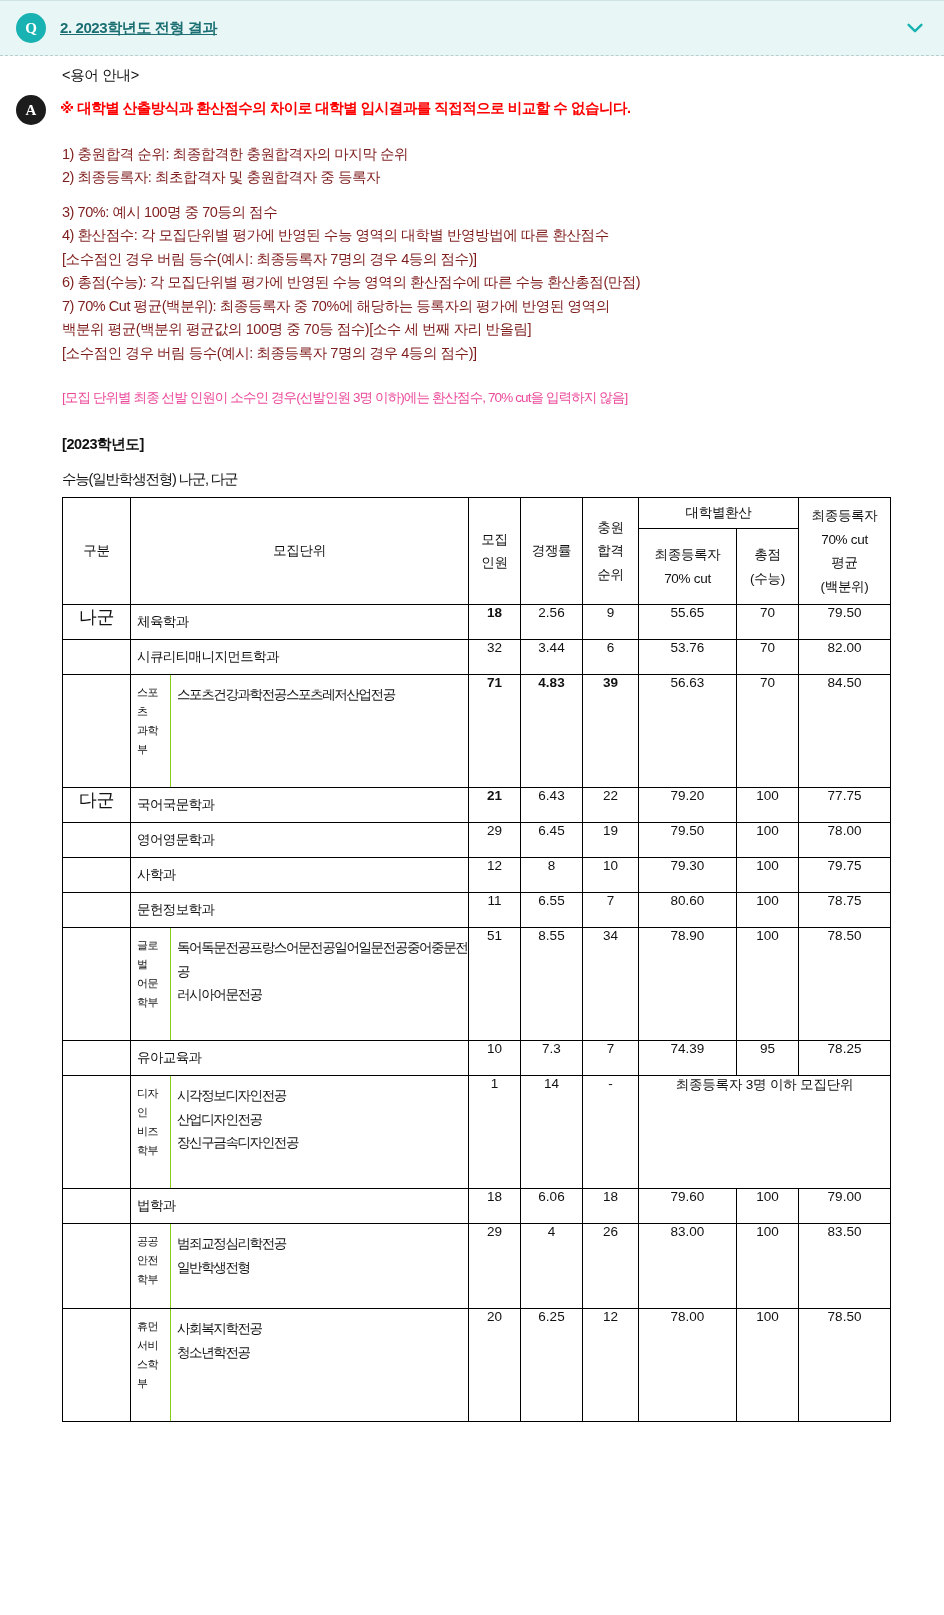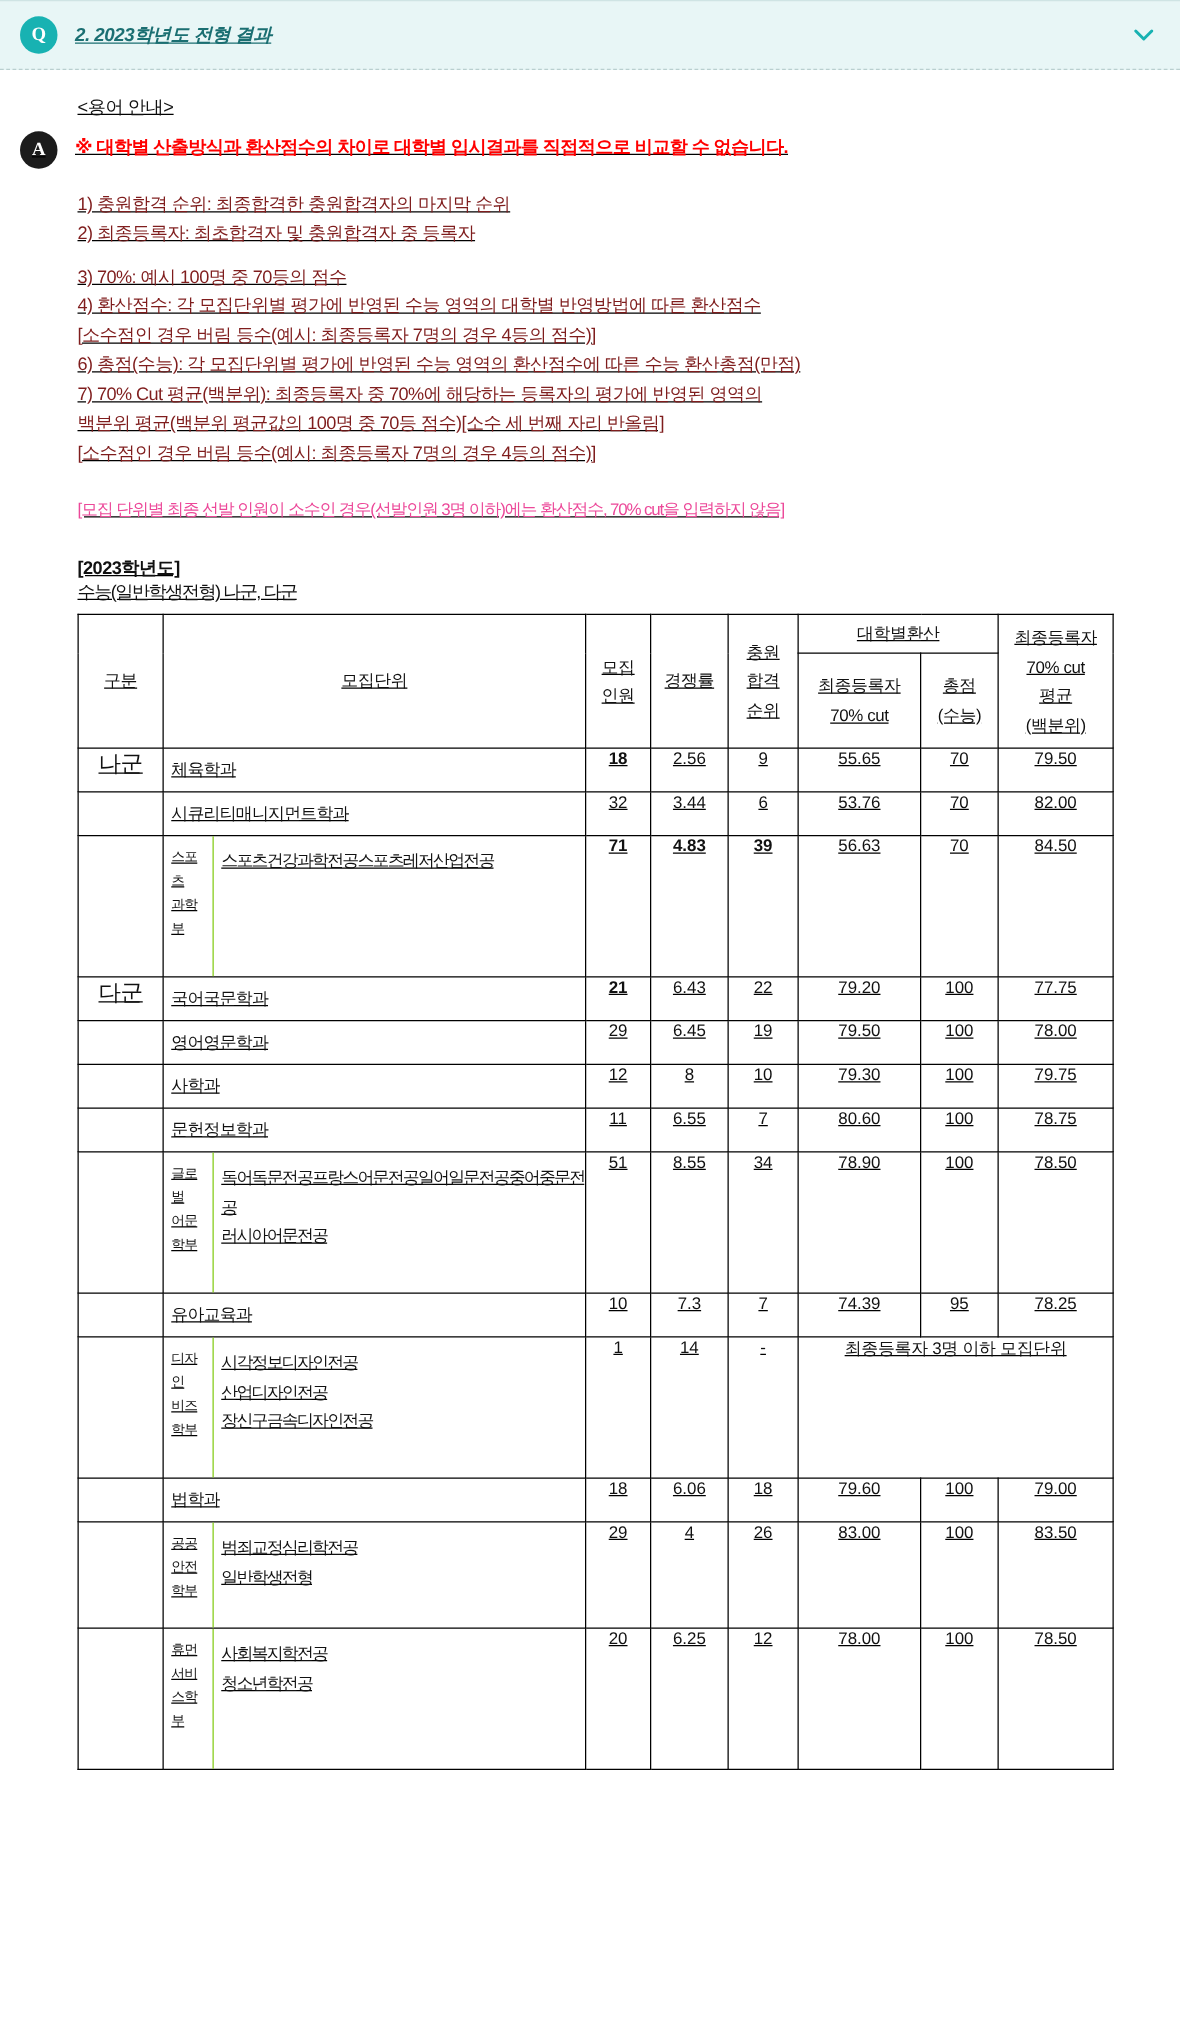--- a/index.html
+++ b/index.html
@@ -42,34 +42,32 @@
   .badge-a { background: #1c1c1c; }
 
   .qa-title {
     margin-left: 14px;
     font-size: 15px;
     font-weight: bold;
     color: #1b6f72;
     text-decoration: underline;
     letter-spacing: -0.4px;
     cursor: pointer;
-    font-style: italic;
   }
   .chevron {
     margin-left: auto;
     width: 22px; height: 22px;
     display: block;
     cursor: pointer;
   }
 
   
   .qa-body {
-    padding: 14px 0 0 0;
+    padding: 4px 0 0 0;
     background: #ffffff;
-    text-decoration: underline;
   }
   .term-title {
     font-size: 14.5px;
     color: #111;
     margin: 6px 0 0 62px;
     letter-spacing: -0.3px;
   }
 
   .answer-row {
     display: flex;
@@ -114,21 +112,21 @@
   .caption-year {
     font-size: 14.5px;
     font-weight: bold;
     letter-spacing: -0.4px;
     color: #111;
   }
   .caption-sub {
     font-size: 14.5px;
     letter-spacing: -1.2px;
     color: #111;
-    margin-top: 0;
+    margin-top: 16px;
   }
 
   
   .table-wrap {
     margin: 8px 0 0 62px;
     padding-right: 54px;
   }
   table.result {
     border-collapse: collapse;
     width: 828px;

